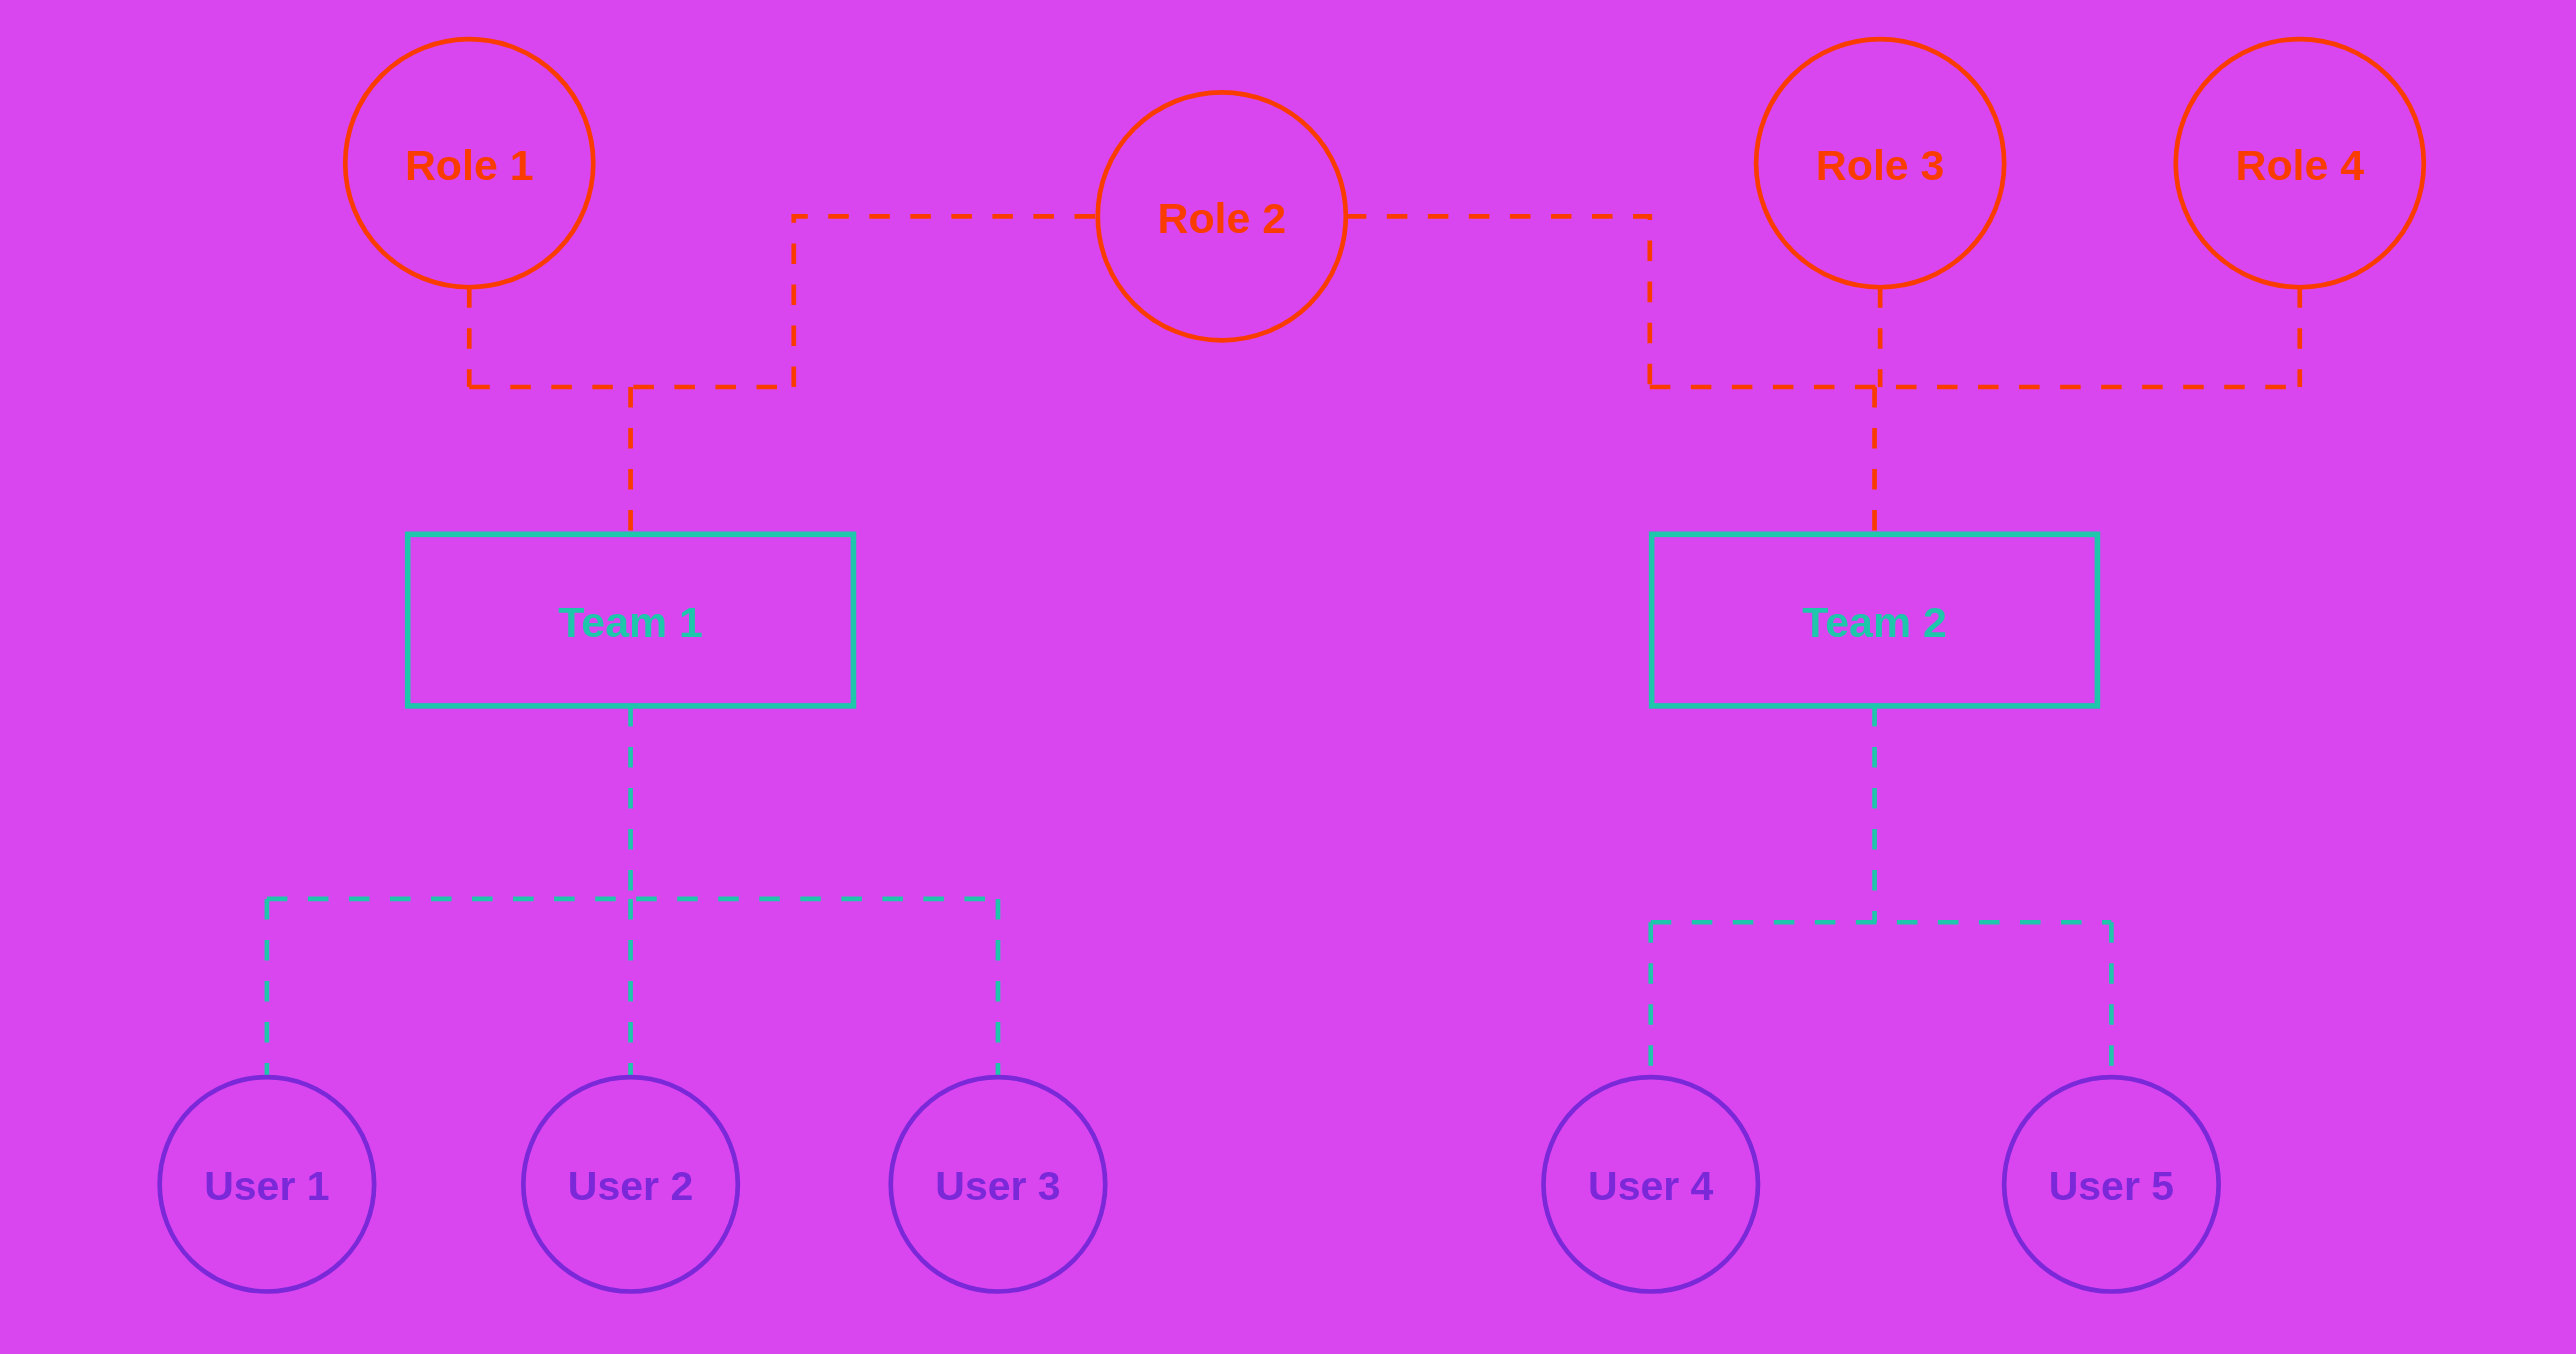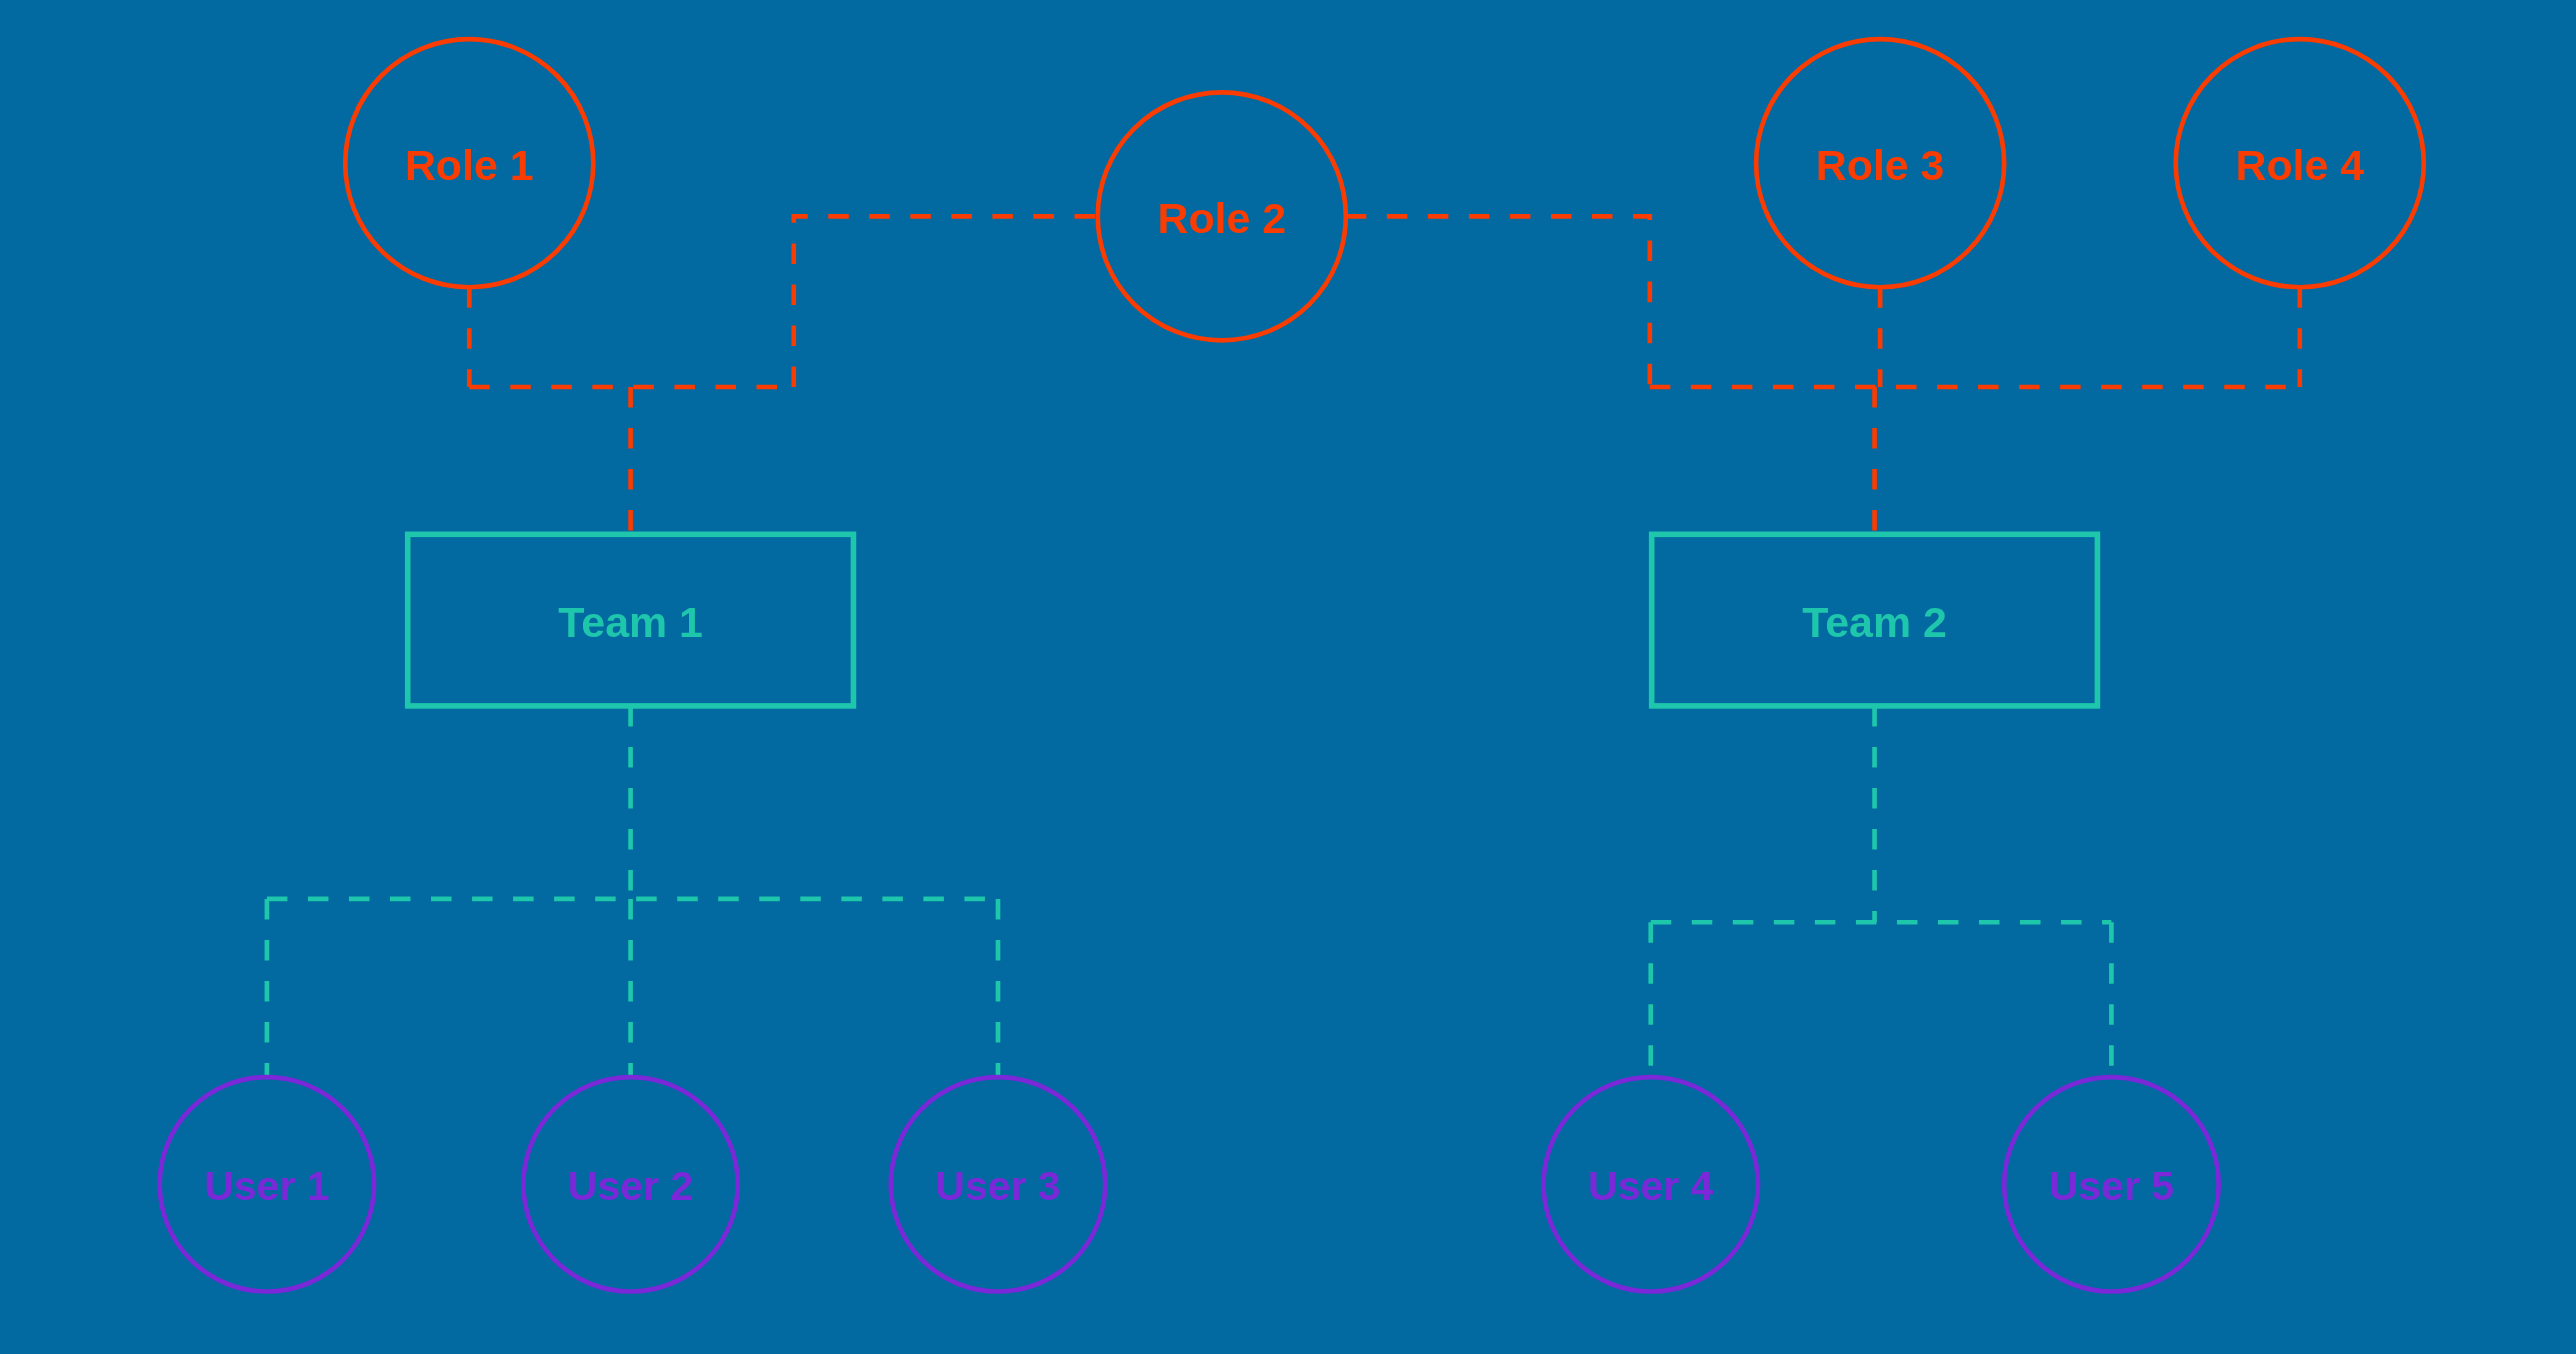--- a/index.html
+++ b/index.html
@@ -33,21 +33,21 @@
   }
   .role-label   { font-size: 46px; }
   .team-label   { font-size: 46px; }
   .user-label   { font-size: 44px; }
   .shape-outline { fill: none; }
   .connector { fill: none; stroke-linecap: butt; }
 </style>
 </head>
 <body>
 
-<div id="diagram-root" style="background: #0369a1;">
+<div id="diagram-root" style="background: #d946ef;">
 
   <svg id="org-svg" viewBox="0 0 2762 1452" xmlns="http://www.w3.org/2000/svg">
 
     <g>
       <path class="connector" stroke="#fa3c00" stroke-width="5" stroke-dasharray="22 22" d="M 503,308 L 503,415"></path>
 
       <path class="connector" stroke="#fa3c00" stroke-width="5" stroke-dasharray="22 22" d="M 503,415 L 851,415"></path>
 
       <path class="connector" stroke="#fa3c00" stroke-width="5" stroke-dasharray="22 22" d="M 851,415 L 851,232 L 1177,232"></path>
 

